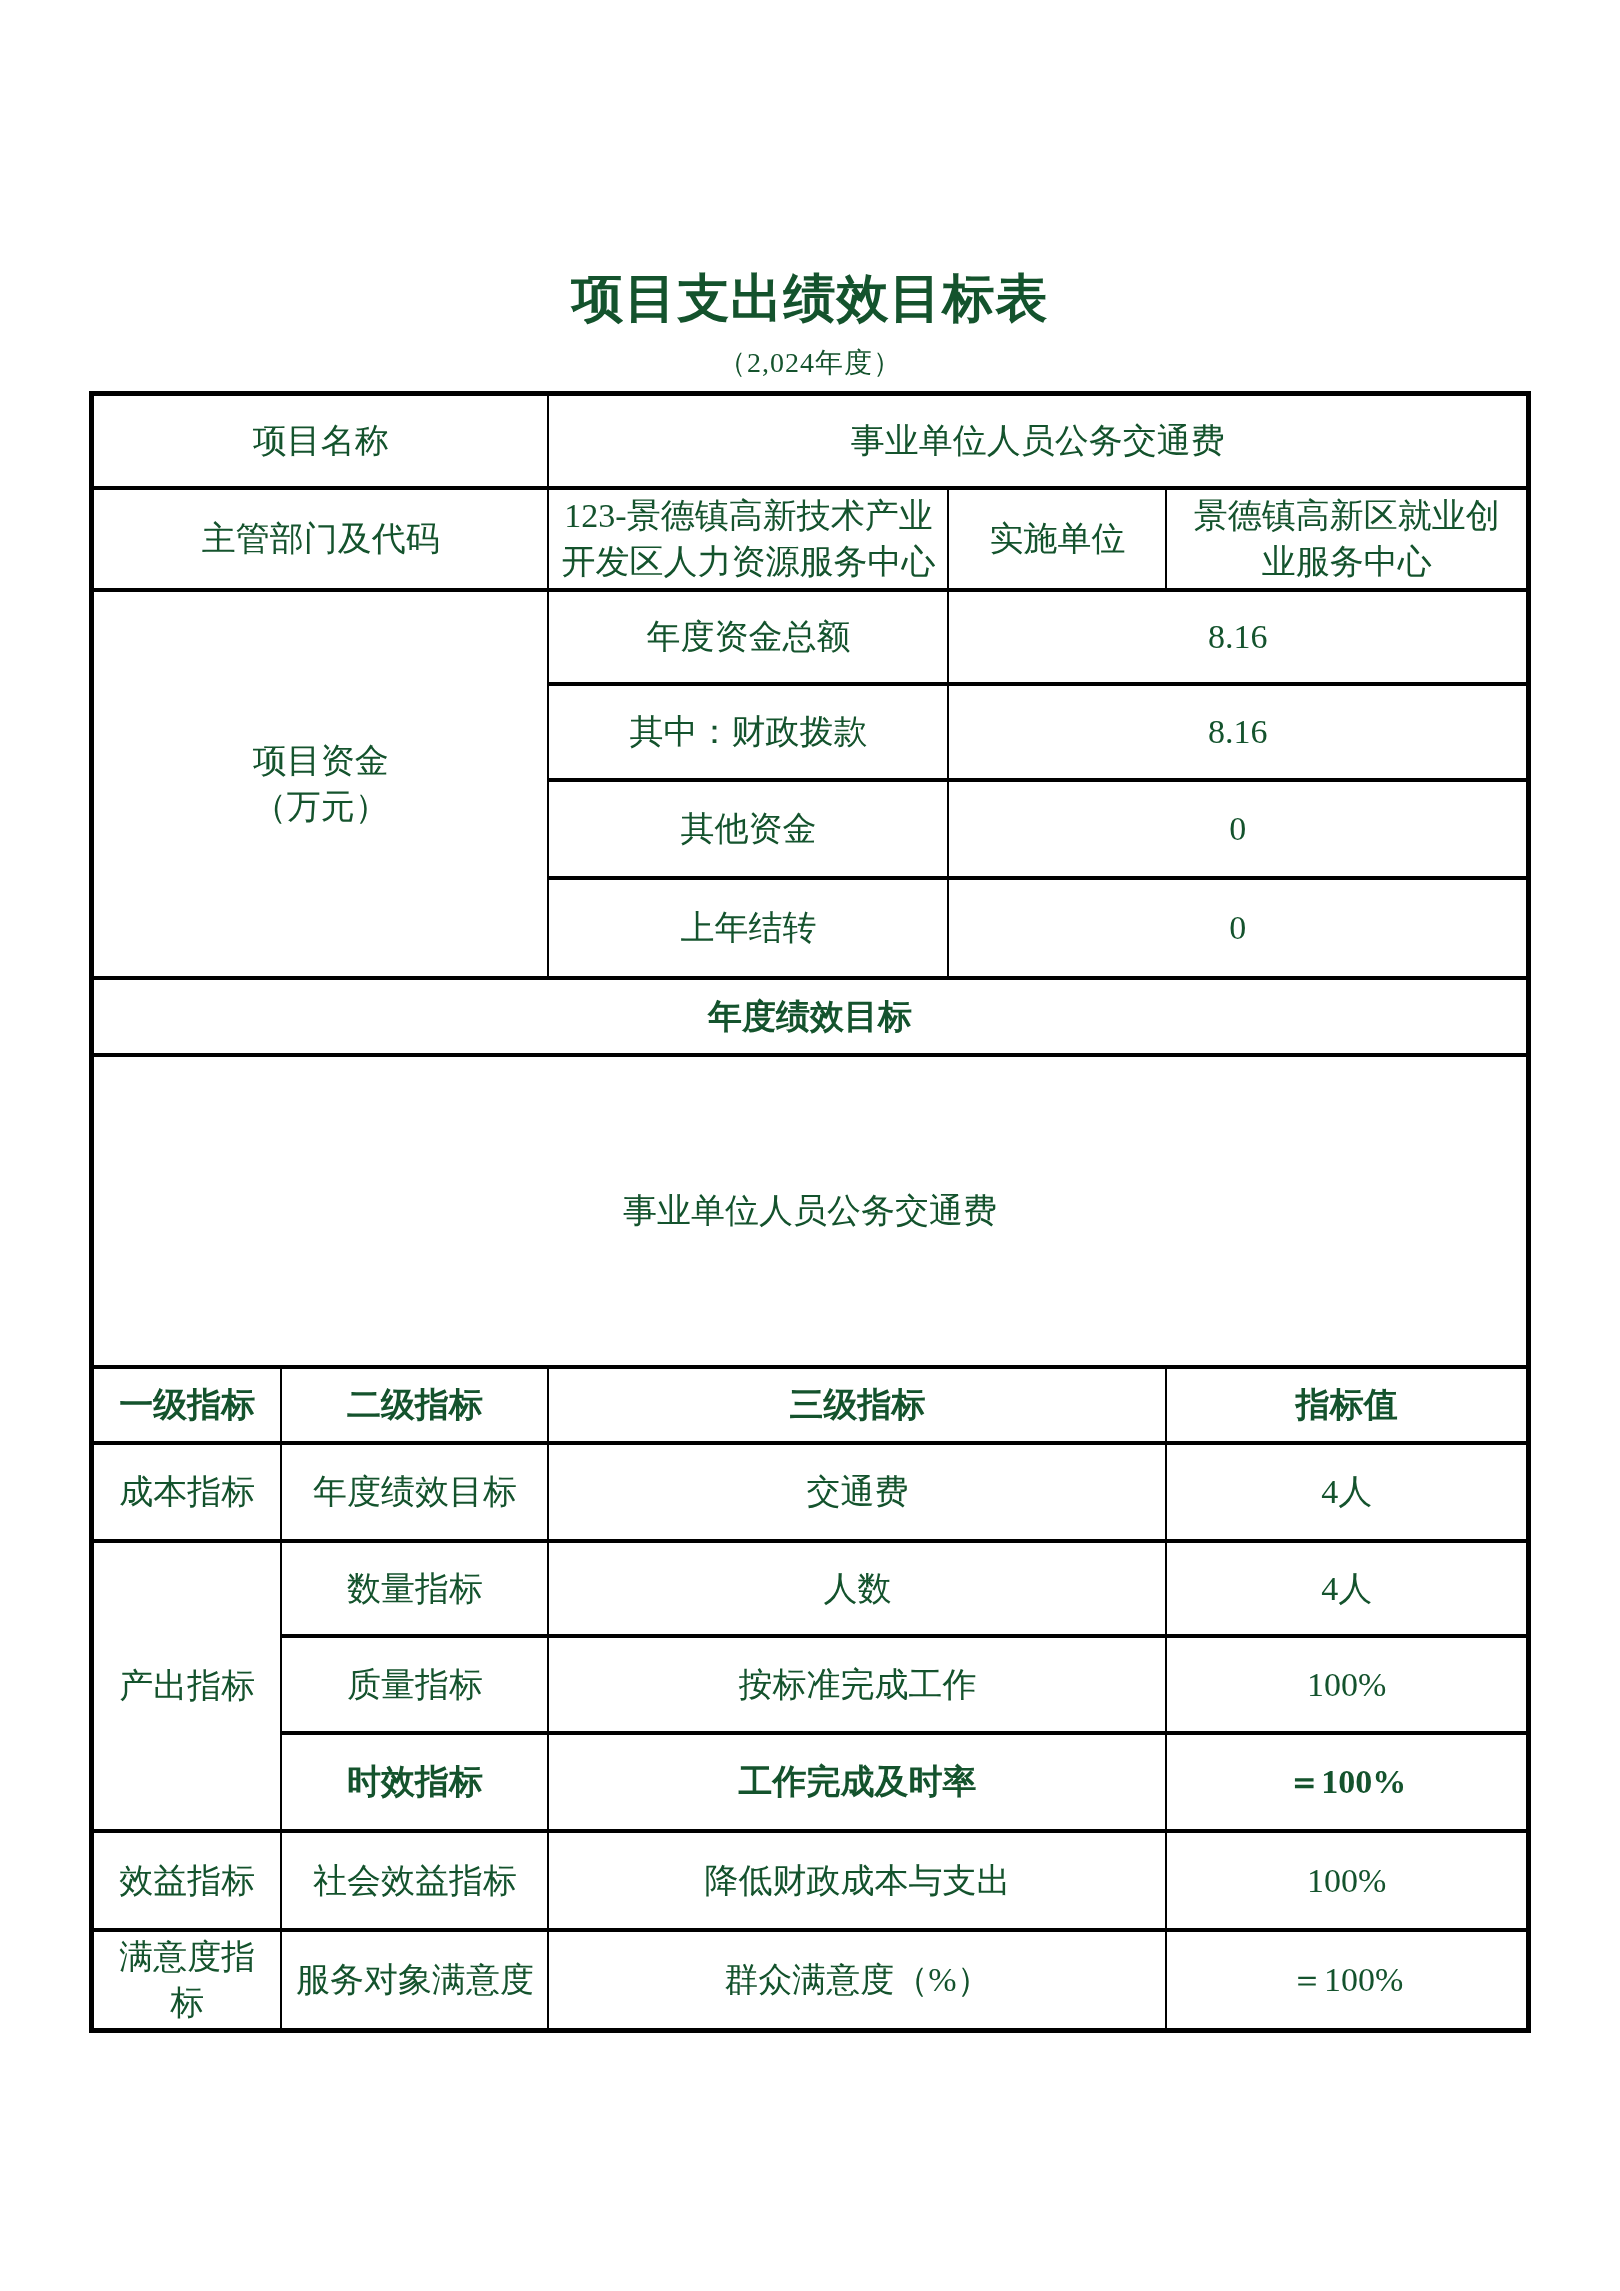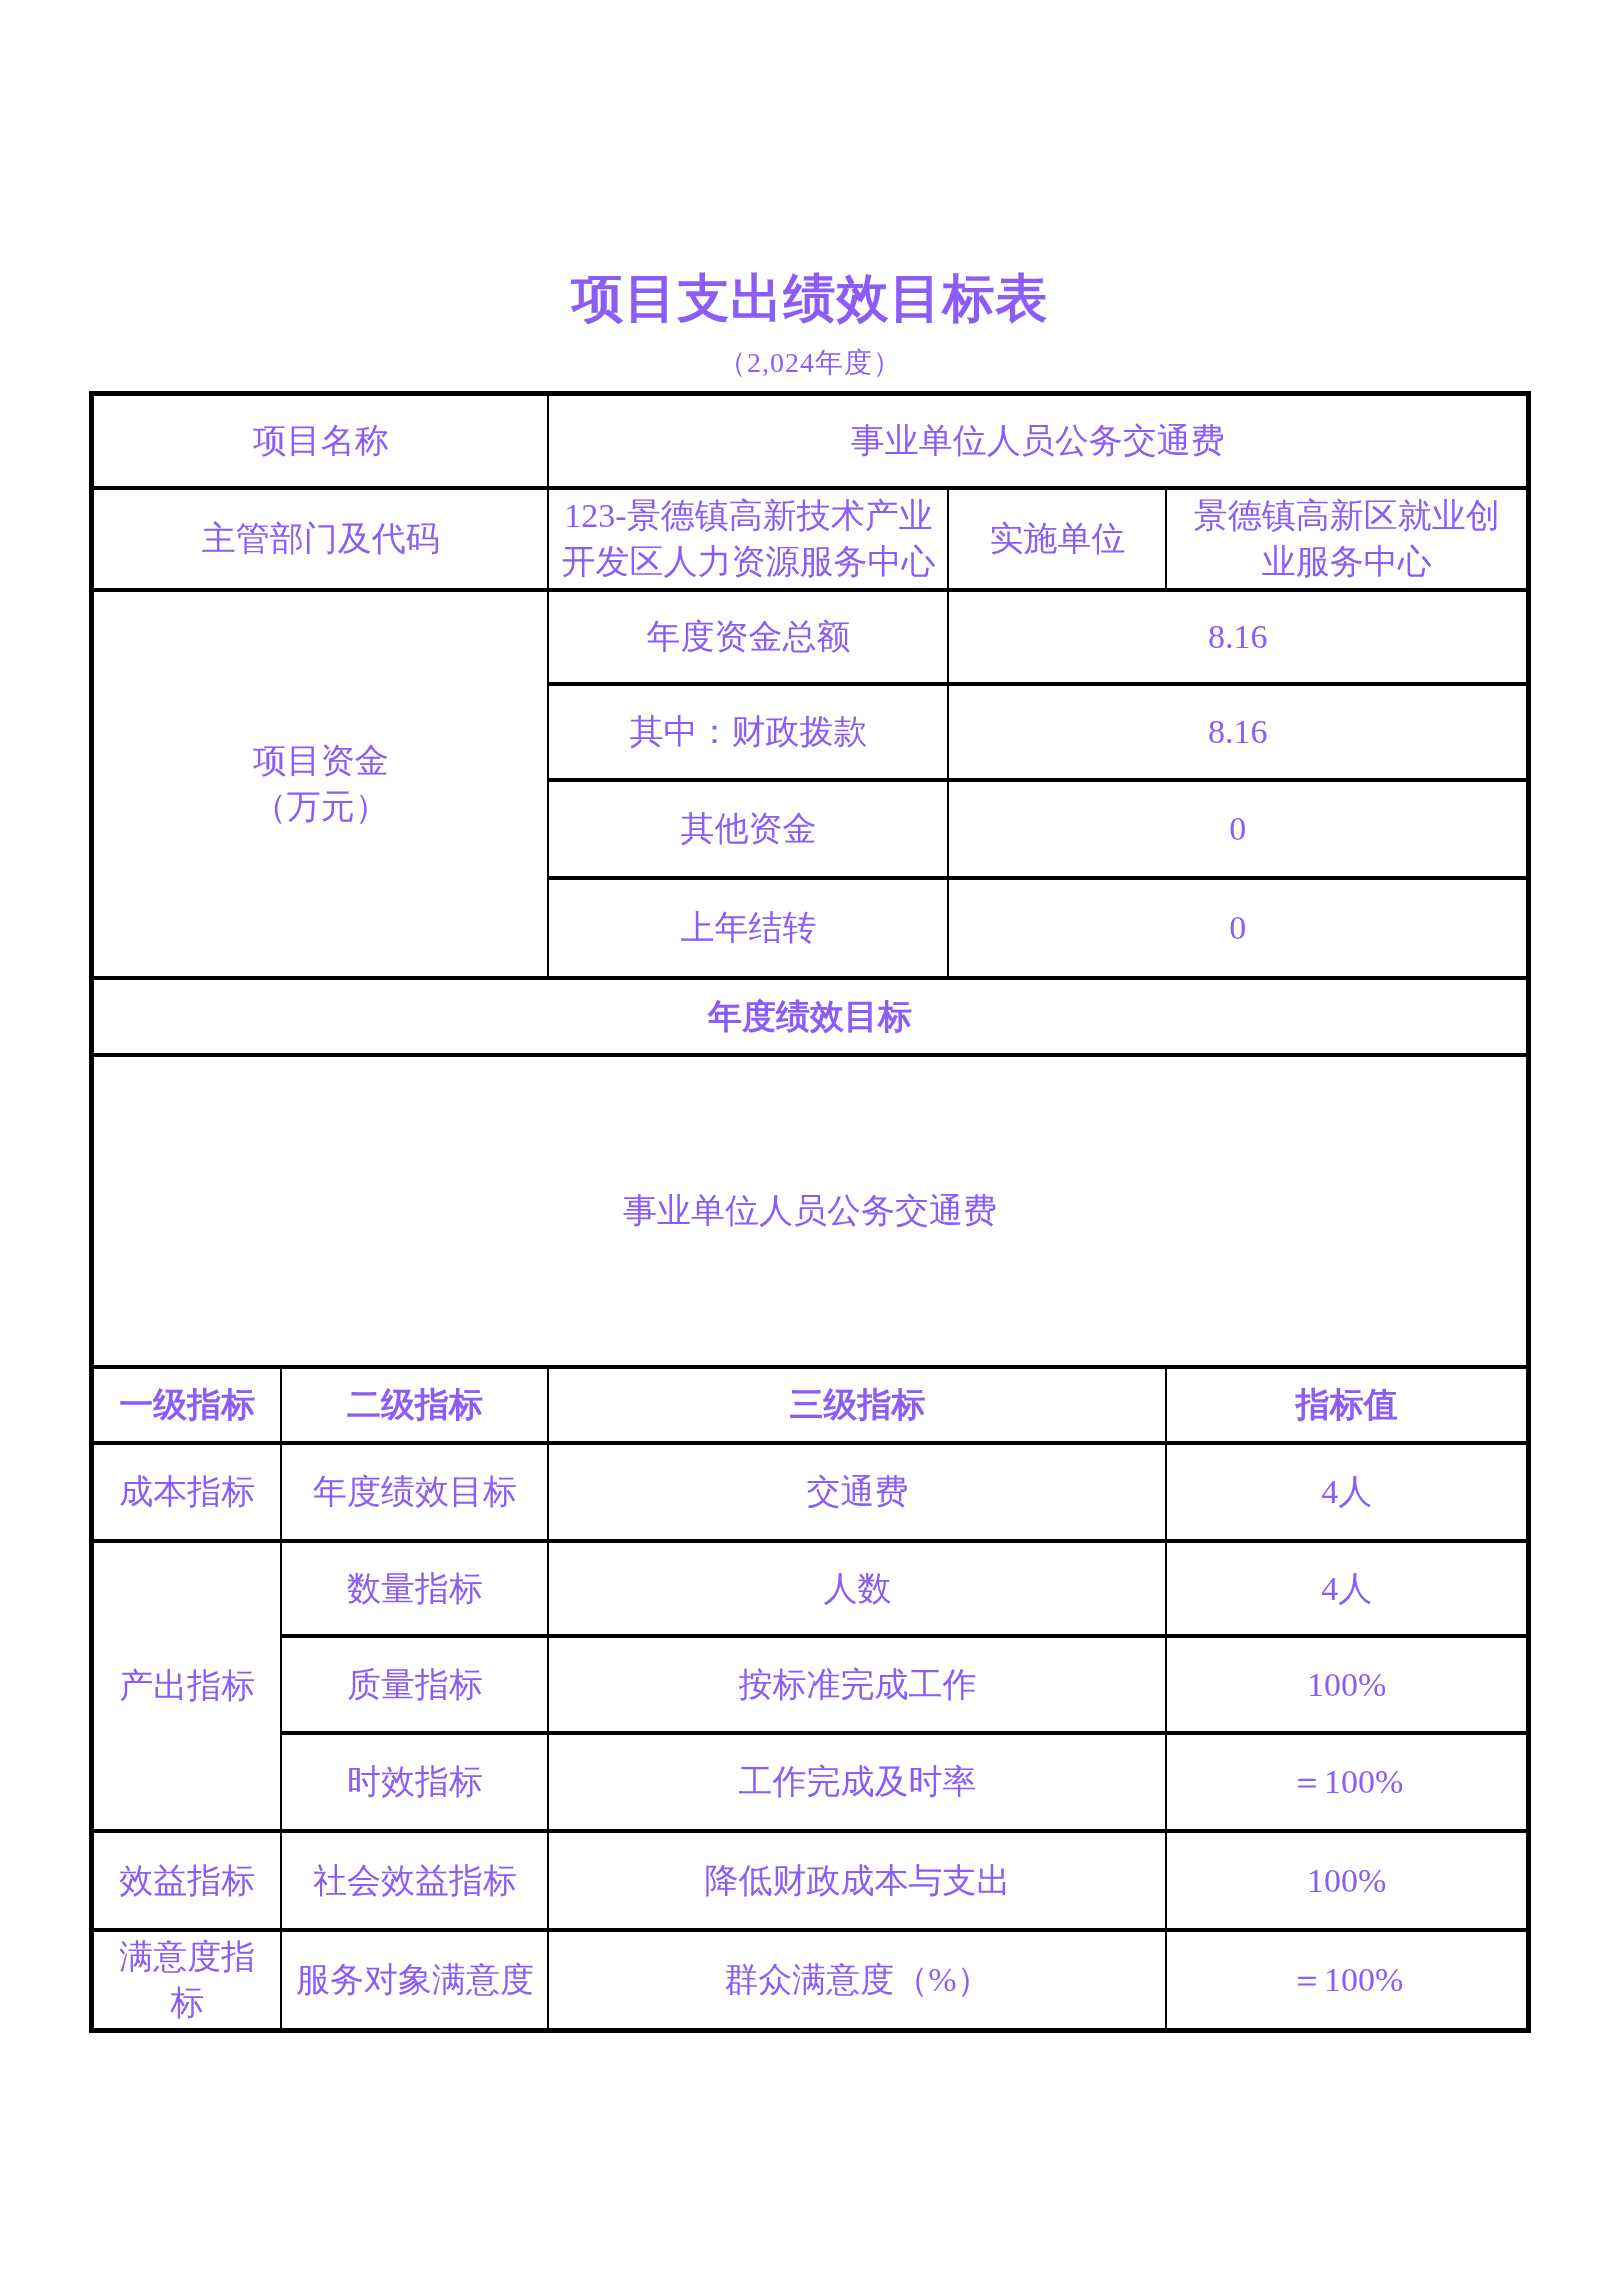--- a/index.html
+++ b/index.html
@@ -5,21 +5,21 @@
   html, body {
     margin: 0;
     padding: 0;
     background: #ffffff;
   }
   .page {
     position: relative;
     width: 1620px;
     height: 2292px;
     background: #ffffff;
-    color: #8b5cf6;
+    color: #14532d;
     font-family: "Liberation Serif", "DejaVu Serif", serif;
     overflow: hidden;
   }
   .doc-title {
     padding-top: 273px;
     text-align: center;
     font-size: 52px;
     font-weight: bold;
     line-height: 1;
     letter-spacing: 1px;
@@ -59,21 +59,21 @@
   .r3  { height: 94px; }
   .r4  { height: 96px; }
   .r5  { height: 98px; }
   .r6  { height: 100px; }
   .r7  { height: 77px; }
   .r8  { height: 312px; }
   .r9  { height: 76px; }
   .r10 { height: 98px; }
   .r11 { height: 95px; }
   .r12 { height: 97px; }
-  .r13 { height: 98px; }
+  .r13 { height: 98px; font-weight: bold; }
   .r14 { height: 99px; }
   .r15 { height: 100px; }
 </style>
 </head>
 <body>
 
 <div class="page">
 
   <div class="doc-title">项目支出绩效目标表</div>
   <div class="doc-subtitle">（2,024年度）</div>

